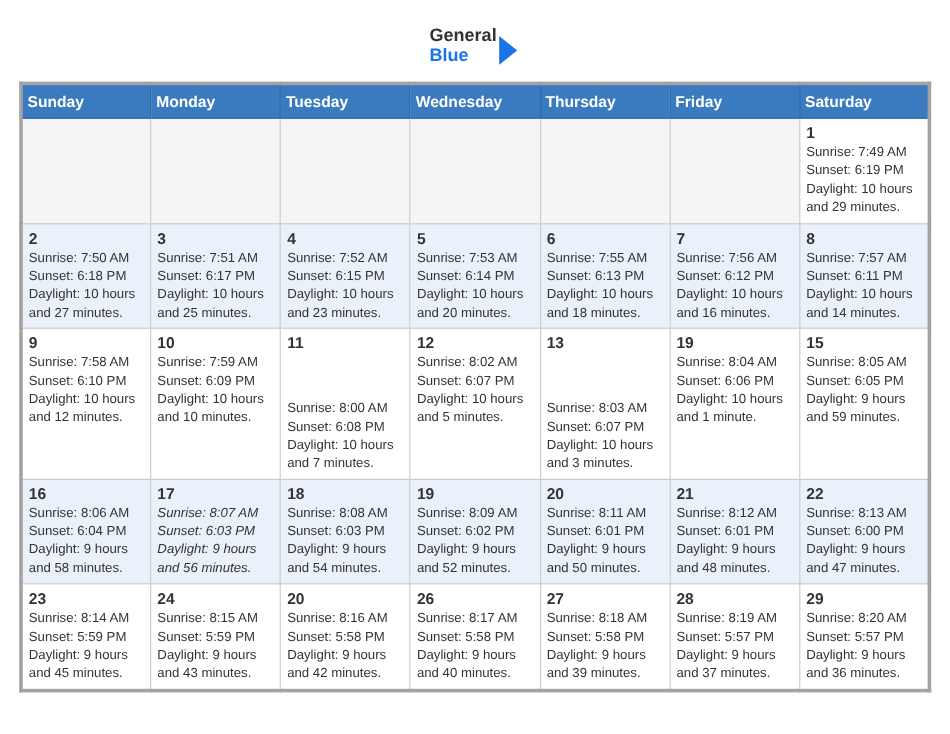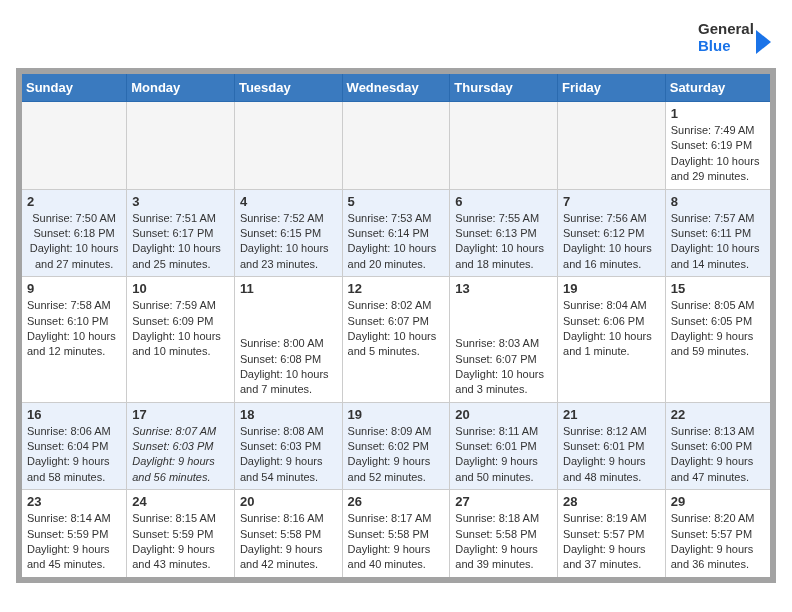--- a/index.html
+++ b/index.html
@@ -5,21 +5,21 @@
     * { box-sizing: border-box; margin: 0; padding: 0; }
     body {
       font-family: Arial, sans-serif;
       background: #fff;
       width: 792px;
       min-height: 612px;
       padding: 16px;
     }
     .header {
       display: flex;
-      justify-content: flex-end;
+      justify-content: center;
       align-items: flex-start;
       margin-bottom: 8px;
     }
     .logo {
       display: flex;
       align-items: center;
       gap: 4px;
     }
     .title-block {
       text-align: right;
@@ -29,21 +29,21 @@
       font-weight: bold;
       color: #333;
     }
     .location {
       font-size: 15px;
       color: #555;
     }
     .calendar {
       width: 100%;
       border-collapse: collapse;
-      border: 6px solid #a3a3a3;
+      border: 3px solid #a3a3a3;
     }
     .calendar th {
       background: #3a7abf;
       color: #fff;
       font-size: 13px;
       font-weight: bold;
       padding: 6px 4px;
       text-align: left;
       border: 1px solid #2a6aaf;
     }
@@ -118,21 +118,21 @@
         <td>
           <span class="day-number">1</span>
           <div class="day-info" style="white-space: pre-line;">Sunrise: 7:49 AM
 Sunset: 6:19 PM
 Daylight: 10 hours and 29 minutes.</div>
         </td>
       </tr>
       <tr class="alt-row">
         <td>
           <span class="day-number">2</span>
-          <div class="day-info" style="white-space: pre-line; text-align: center;">Sunrise: 7:50 AM
+          <div class="day-info" style="white-space: pre-line;">Sunrise: 7:50 AM
 Sunset: 6:18 PM
 Daylight: 10 hours and 27 minutes.</div>
         </td>
         <td>
           <span class="day-number">3</span>
           <div class="day-info" style="white-space: pre-line;">Sunrise: 7:51 AM
 Sunset: 6:17 PM
 Daylight: 10 hours and 25 minutes.</div>
         </td>
         <td>

